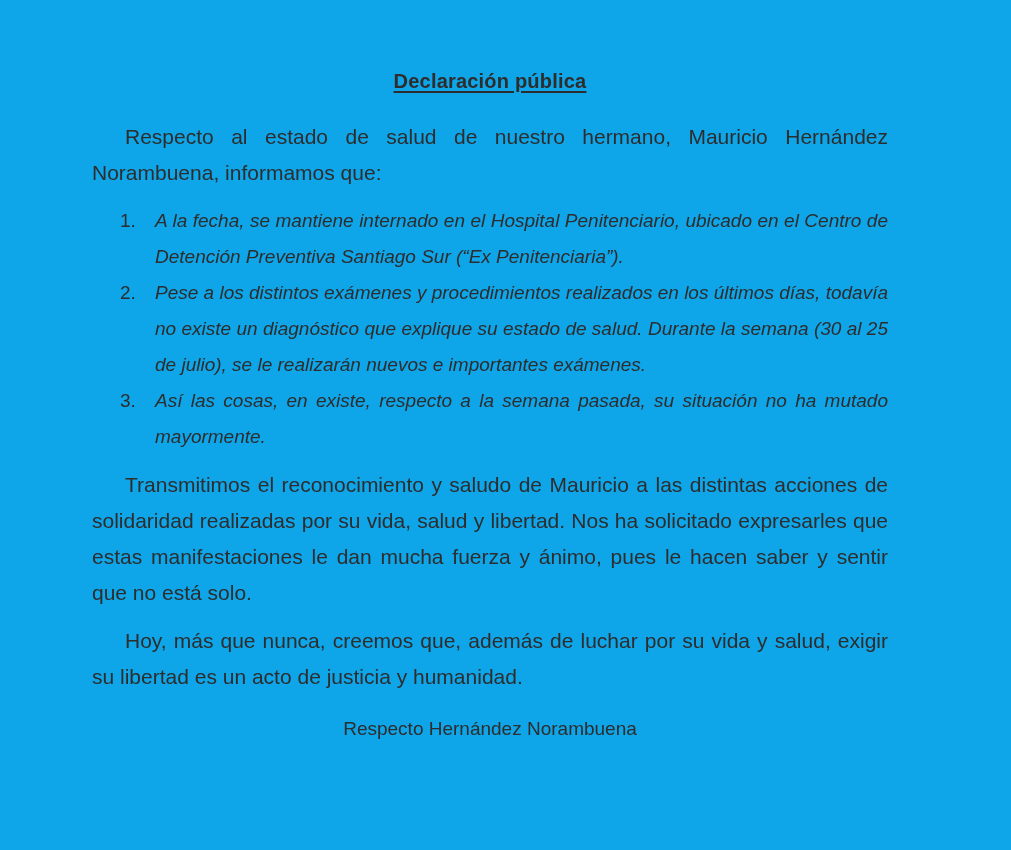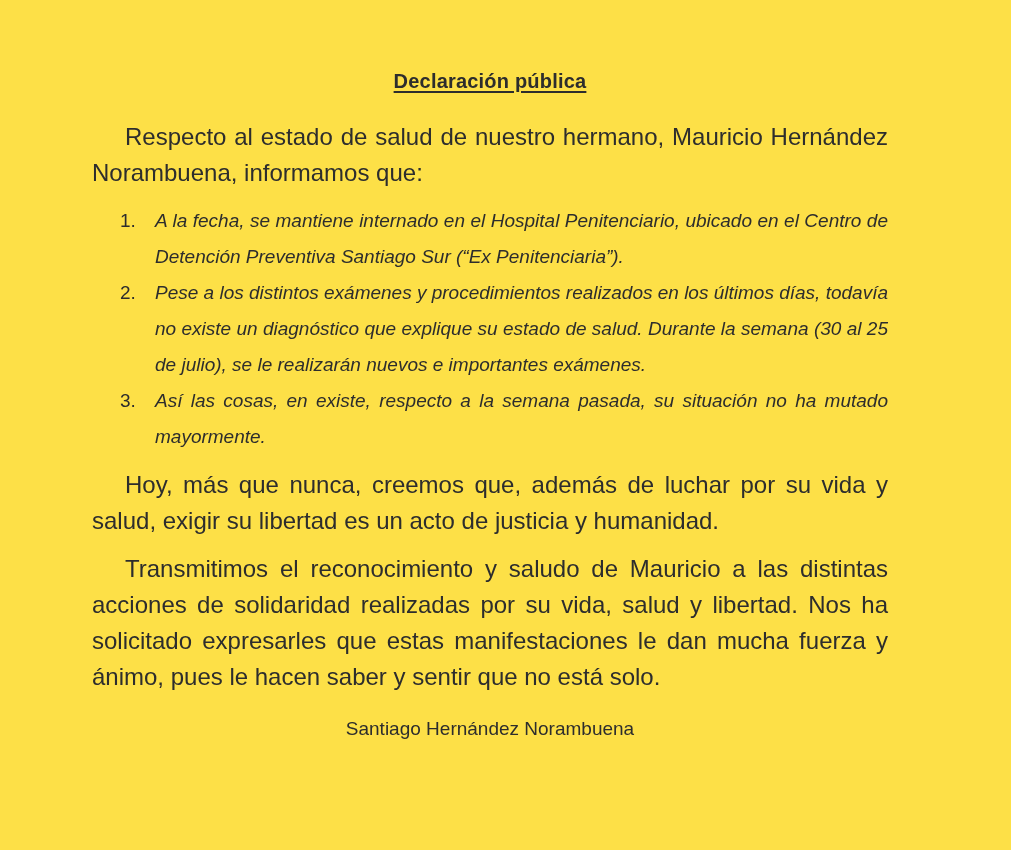--- a/index.html
+++ b/index.html
@@ -13,33 +13,33 @@
     overflow: hidden;
     font-family: "Liberation Sans", "DejaVu Sans", sans-serif;
     color: #2d2d2d;
     -webkit-font-smoothing: antialiased;
   }
   .page {
     box-sizing: border-box;
     width: 1011px;
     height: 850px;
     padding: 70px 123px 40px 92px;
-    background: #fde047;
+    background: #0ea5e9;
   }
   .doc-title {
     font-size: 20px;
     font-weight: bold;
     text-decoration: underline;
     text-underline-offset: 3px;
     text-align: center;
     margin: 0 0 26px 0;
     letter-spacing: 0.2px;
   }
   .para {
-    font-size: 24px;
+    font-size: 21px;
     line-height: 36px;
     text-align: justify;
     text-indent: 33px;
     margin: 0 0 12px 0;
   }
   .numbered-list {
     margin: 0 0 12px 0;
     padding: 0;
   }
   .list-item {
@@ -89,21 +89,21 @@
       <div class="item-text">Pese a los distintos exámenes y procedimientos realizados en los últimos días, todavía no existe un diagnóstico que explique su estado de salud. Durante la semana (30 al 25 de julio), se le realizarán nuevos e importantes exámenes.</div>
     </div>
 
     <div class="list-item">
       <span class="item-number">3.</span>
       <div class="item-text">Así las cosas, en existe, respecto a la semana pasada, su situación no ha mutado mayormente.</div>
     </div>
 
   </div>
 
+  <p class="para">Transmitimos el reconocimiento y saludo de Mauricio a las distintas acciones de solidaridad realizadas por su vida, salud y libertad. Nos ha solicitado expresarles que estas manifestaciones le dan mucha fuerza y ánimo, pues le hacen saber y sentir que no está solo.</p>
+
   <p class="para">Hoy, más que nunca, creemos que, además de luchar por su vida y salud, exigir su libertad es un acto de justicia y humanidad.</p>
 
-  <p class="para">Transmitimos el reconocimiento y saludo de Mauricio a las distintas acciones de solidaridad realizadas por su vida, salud y libertad. Nos ha solicitado expresarles que estas manifestaciones le dan mucha fuerza y ánimo, pues le hacen saber y sentir que no está solo.</p>
-
   <div class="signature">
-    <div>Santiago Hernández Norambuena</div>
+    <div>Respecto Hernández Norambuena</div>
   </div>
 
 </div>
 
 </body></html>

